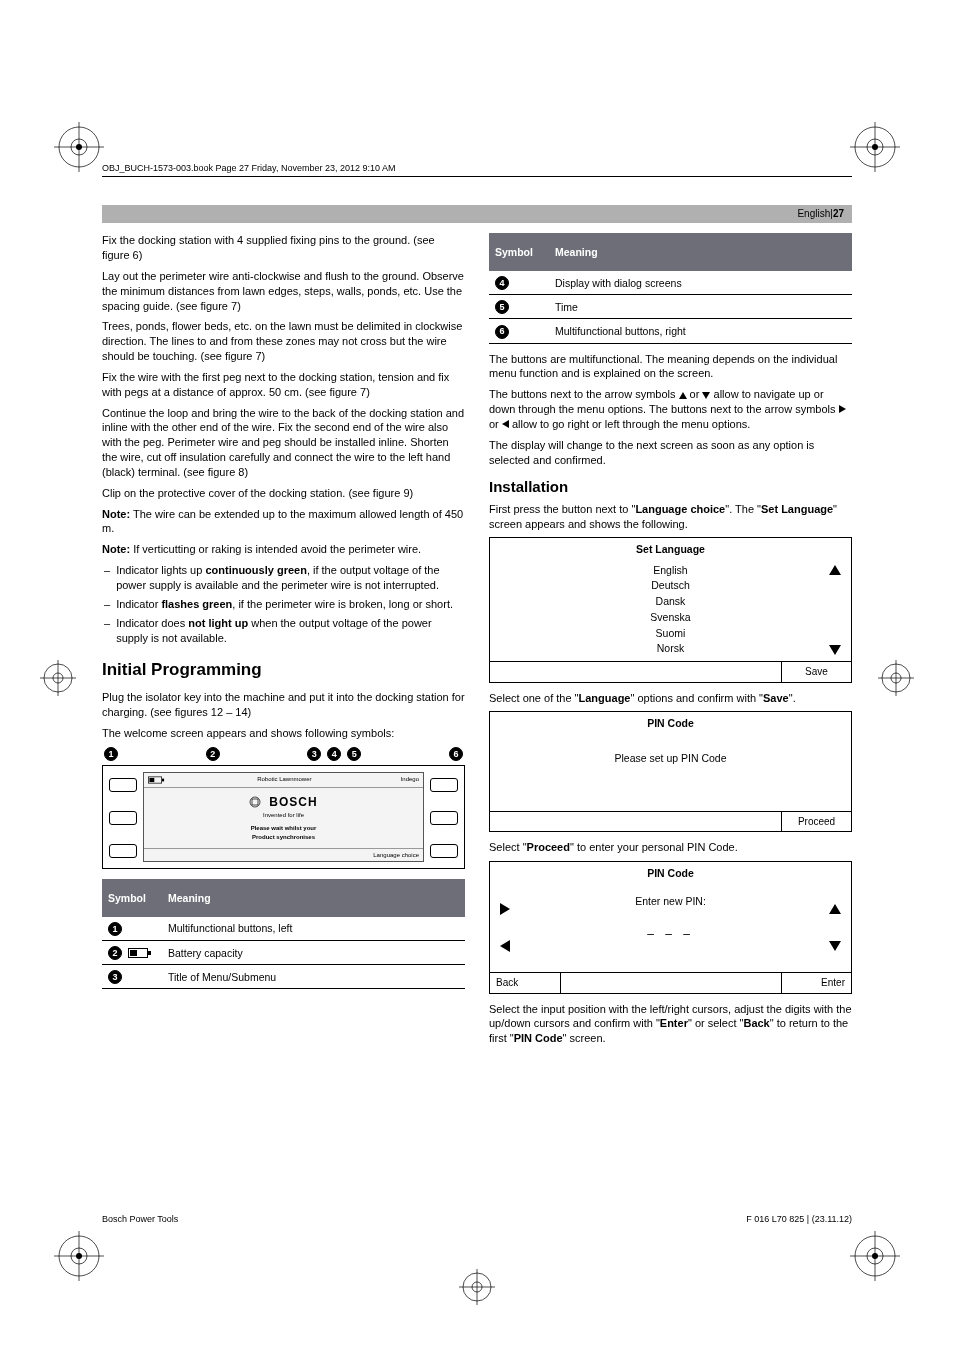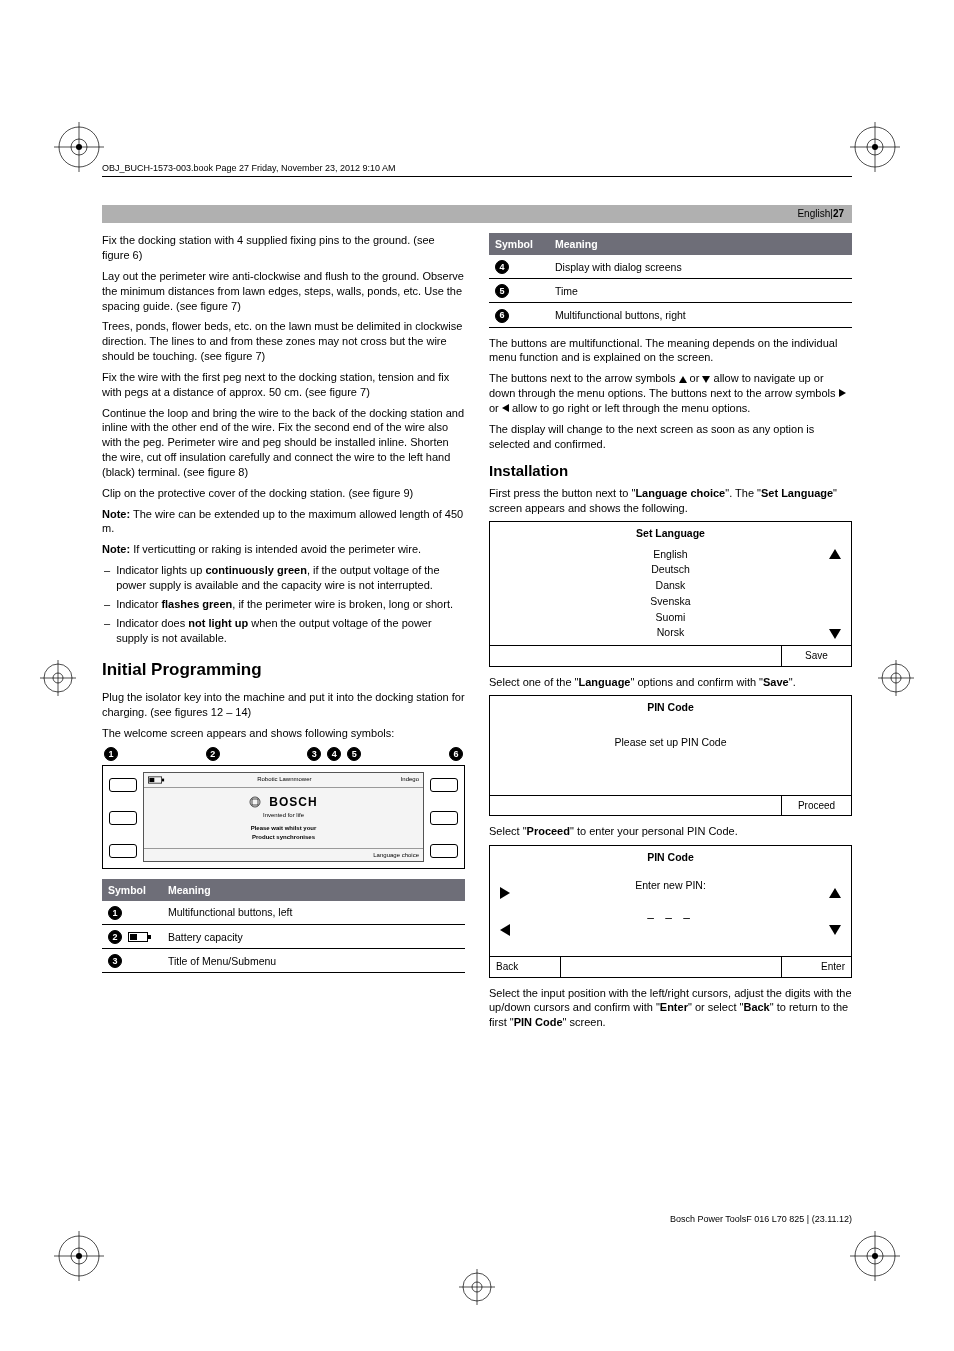--- a/index.html
+++ b/index.html
@@ -53,21 +53,21 @@
   table.symtable {
     width: 100%;
     border-collapse: collapse;
     font-size: 10.5px;
     margin-bottom: 8px;
   }
   table.symtable th {
     background: #6e6e78;
     color: #fff;
     text-align: left;
-    padding: 4px 6px;
+    padding: 12px 6px;
     font-weight: bold;
   }
   table.symtable td {
     padding: 4px 6px;
     border-bottom: 0.5px solid #000;
     vertical-align: middle;
   }
   table.symtable tr.last td { border-bottom: 1px solid #000; }
   .circled {
     display: inline-flex;
@@ -194,21 +194,21 @@
     min-height: 80px;
   }
   .dlg-enter .pinslots {
     margin-top: 18px;
     letter-spacing: 4px;
     font-size: 12px;
   }
   .footer {
     position: absolute;
     bottom: 0; left: 0; right: 0;
-    display: flex; justify-content: flex-end;
+    display: flex; justify-content: space-between;
     font-size: 9px;
     padding-top: 6px;
     margin-top: 46px;
   }
   .tri-up, .tri-down, .tri-left, .tri-right {
     display: inline-block; width: 0; height: 0;
   }
   .tri-up { border-left: 6px solid transparent; border-right: 6px solid transparent; border-bottom: 10px solid #000; }
   .tri-down { border-left: 6px solid transparent; border-right: 6px solid transparent; border-top: 10px solid #000; }
   .tri-left { border-top: 6px solid transparent; border-bottom: 6px solid transparent; border-right: 10px solid #000; }
@@ -301,21 +301,21 @@
       <p>Lay out the perimeter wire anti-clockwise and flush to the ground. Observe the minimum distances from lawn edges, steps, walls, ponds, etc. Use the spacing guide. (see figure 7)</p>
       <p>Trees, ponds, flower beds, etc. on the lawn must be delimited in clockwise direction. The lines to and from these zones may not cross but the wire should be touching. (see figure 7)</p>
       <p>Fix the wire with the first peg next to the docking station, tension and fix with pegs at a distance of approx. 50 cm. (see figure 7)</p>
       <p>Continue the loop and bring the wire to the back of the docking station and inline with the other end of the wire. Fix the second end of the wire also with the peg. Perimeter wire and peg should be installed inline. Shorten the wire, cut off insulation carefully and connect the wire to the left hand (black) terminal. (see figure 8)</p>
       <p>Clip on the protective cover of the docking station. (see figure 9)</p>
       <p><b>Note:</b><span> The wire can be extended up to the maximum allowed length of 450 m.</span></p>
       <p><b>Note:</b><span> If verticutting or raking is intended avoid the perimeter wire.</span></p>
 
       <div class="bullet-item">
         <span class="dash">–</span>
-        <span><span>Indicator lights up </span><b>continuously green</b><span>, if the output voltage of the power supply is available and the capacity wire is not interrupted.</span></span>
+        <span><span>Indicator lights up </span><b>continuously green</b><span>, if the output voltage of the power supply is available and the perimeter wire is not interrupted.</span></span>
       </div>
       <div class="bullet-item">
         <span class="dash">–</span>
         <span><span>Indicator </span><b>flashes green</b><span>, if the perimeter wire is broken, long or short.</span></span>
       </div>
       <div class="bullet-item">
         <span class="dash">–</span>
         <span><span>Indicator does </span><b>not light up</b><span> when the output voltage of the power supply is not available.</span></span>
       </div>
 

